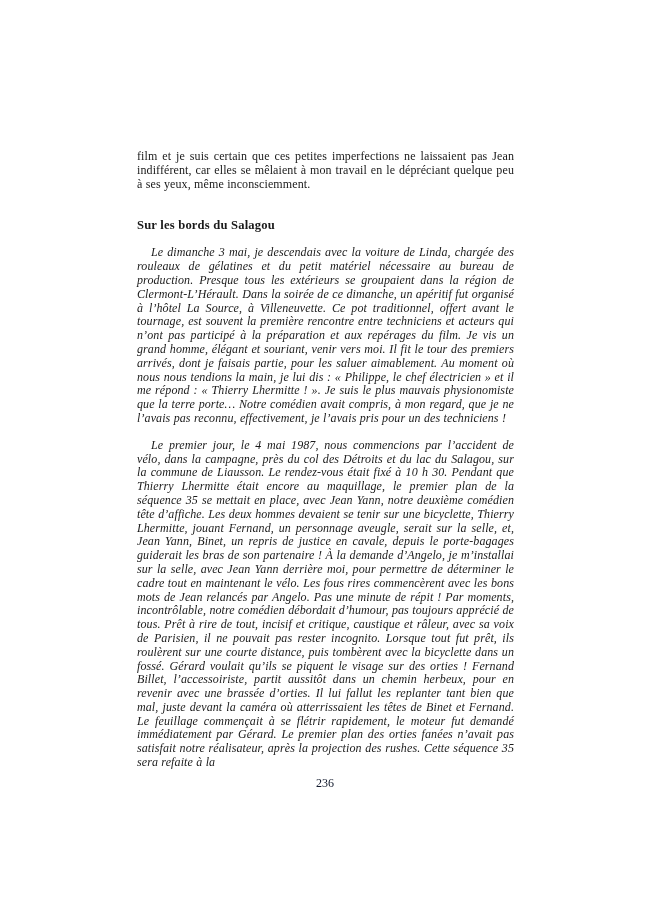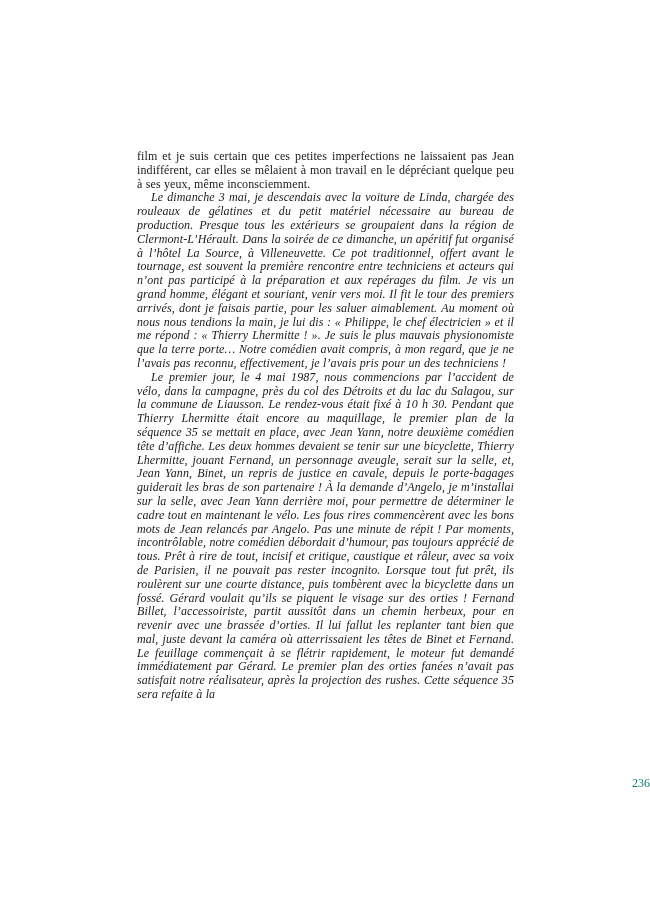--- a/index.html
+++ b/index.html
@@ -30,44 +30,45 @@
   }
   .para {
     margin: 0;
     padding: 0;
   }
   .para.indent {
     text-indent: 14px;
     font-style: italic;
   }
   .para.spaced {
-    margin-top: 0;
+    margin-top: 13px;
   }
   .heading {
     font-size: 12.6px;
     font-weight: bold;
     line-height: 15px;
     margin: 27px 0 13px 0;
     text-align: left;
     letter-spacing: 0.15px;
   }
   .page-number {
     position: absolute;
     left: 0;
     top: 776px;
     width: 650px;
-    text-align: right;
+    text-align: center;
     font-size: 12px;
     line-height: 14px;
-    color: #0f766e;
+    color: #0f172a;
   }
 </style>
 </head>
 <body>
 
 <div class="page">
   <div class="text-block">
     <p class="para">film et je suis certain que ces petites imperfections ne laissaient pas Jean indifférent, car elles se mêlaient à mon travail en le dépréciant quelque peu à ses yeux, même inconsciemment.</p>
+    <h2 class="heading">Sur les bords du Salagou</h2>
     <p class="para indent">Le dimanche 3 mai, je descendais avec la voiture de Linda, chargée des rouleaux de gélatines et du petit matériel nécessaire au bureau de production. Presque tous les extérieurs se groupaient dans la région de Clermont-L’Hérault. Dans la soirée de ce dimanche, un apéritif fut organisé à l’hôtel La Source, à Villeneuvette. Ce pot traditionnel, offert avant le tournage, est souvent la première rencontre entre techniciens et acteurs qui n’ont pas participé à la préparation et aux repérages du film. Je vis un grand homme, élégant et souriant, venir vers moi. Il fit le tour des premiers arrivés, dont je faisais partie, pour les saluer aimablement. Au moment où nous nous tendions la main, je lui dis&nbsp;: «&nbsp;Philippe, le chef électricien&nbsp;» et il me répond&nbsp;: «&nbsp;Thierry Lhermitte&nbsp;!&nbsp;». Je suis le plus mauvais physionomiste que la terre porte… Notre comédien avait compris, à mon regard, que je ne l’avais pas reconnu, effectivement, je l’avais pris pour un des techniciens&nbsp;!</p>
     <p class="para indent spaced">Le premier jour, le 4 mai 1987, nous commencions par l’accident de vélo, dans la campagne, près du col des Détroits et du lac du Salagou, sur la commune de Liausson. Le rendez-vous était fixé à 10&nbsp;h&nbsp;30. Pendant que Thierry Lhermitte était encore au maquillage, le premier plan de la séquence 35 se mettait en place, avec Jean Yann, notre deuxième comédien tête d’affiche. Les deux hommes devaient se tenir sur une bicyclette, Thierry Lhermitte, jouant Fernand, un personnage aveugle, serait sur la selle, et, Jean Yann, Binet, un repris de justice en cavale, depuis le porte-bagages guiderait les bras de son partenaire&nbsp;! À la demande d’Angelo, je m’installai sur la selle, avec Jean Yann derrière moi, pour permettre de déterminer le cadre tout en maintenant le vélo. Les fous rires commencèrent avec les bons mots de Jean relancés par Angelo. Pas une minute de répit&nbsp;! Par moments, incontrôlable, notre comédien débordait d’humour, pas toujours apprécié de tous. Prêt à rire de tout, incisif et critique, caustique et râleur, avec sa voix de Parisien, il ne pouvait pas rester incognito. Lorsque tout fut prêt, ils roulèrent sur une courte distance, puis tombèrent avec la bicyclette dans un fossé. Gérard voulait qu’ils se piquent le visage sur des orties&nbsp;! Fernand Billet, l’accessoiriste, partit aussitôt dans un chemin herbeux, pour en revenir avec une brassée d’orties. Il lui fallut les replanter tant bien que mal, juste devant la caméra où atterrissaient les têtes de Binet et Fernand. Le feuillage commençait à se flétrir rapidement, le moteur fut demandé immédiatement par Gérard. Le premier plan des orties fanées n’avait pas satisfait notre réalisateur, après la projection des rushes. Cette séquence 35 sera refaite à la</p>
   </div>
   <div class="page-number">236</div>
 </div>
 
 </body></html>

